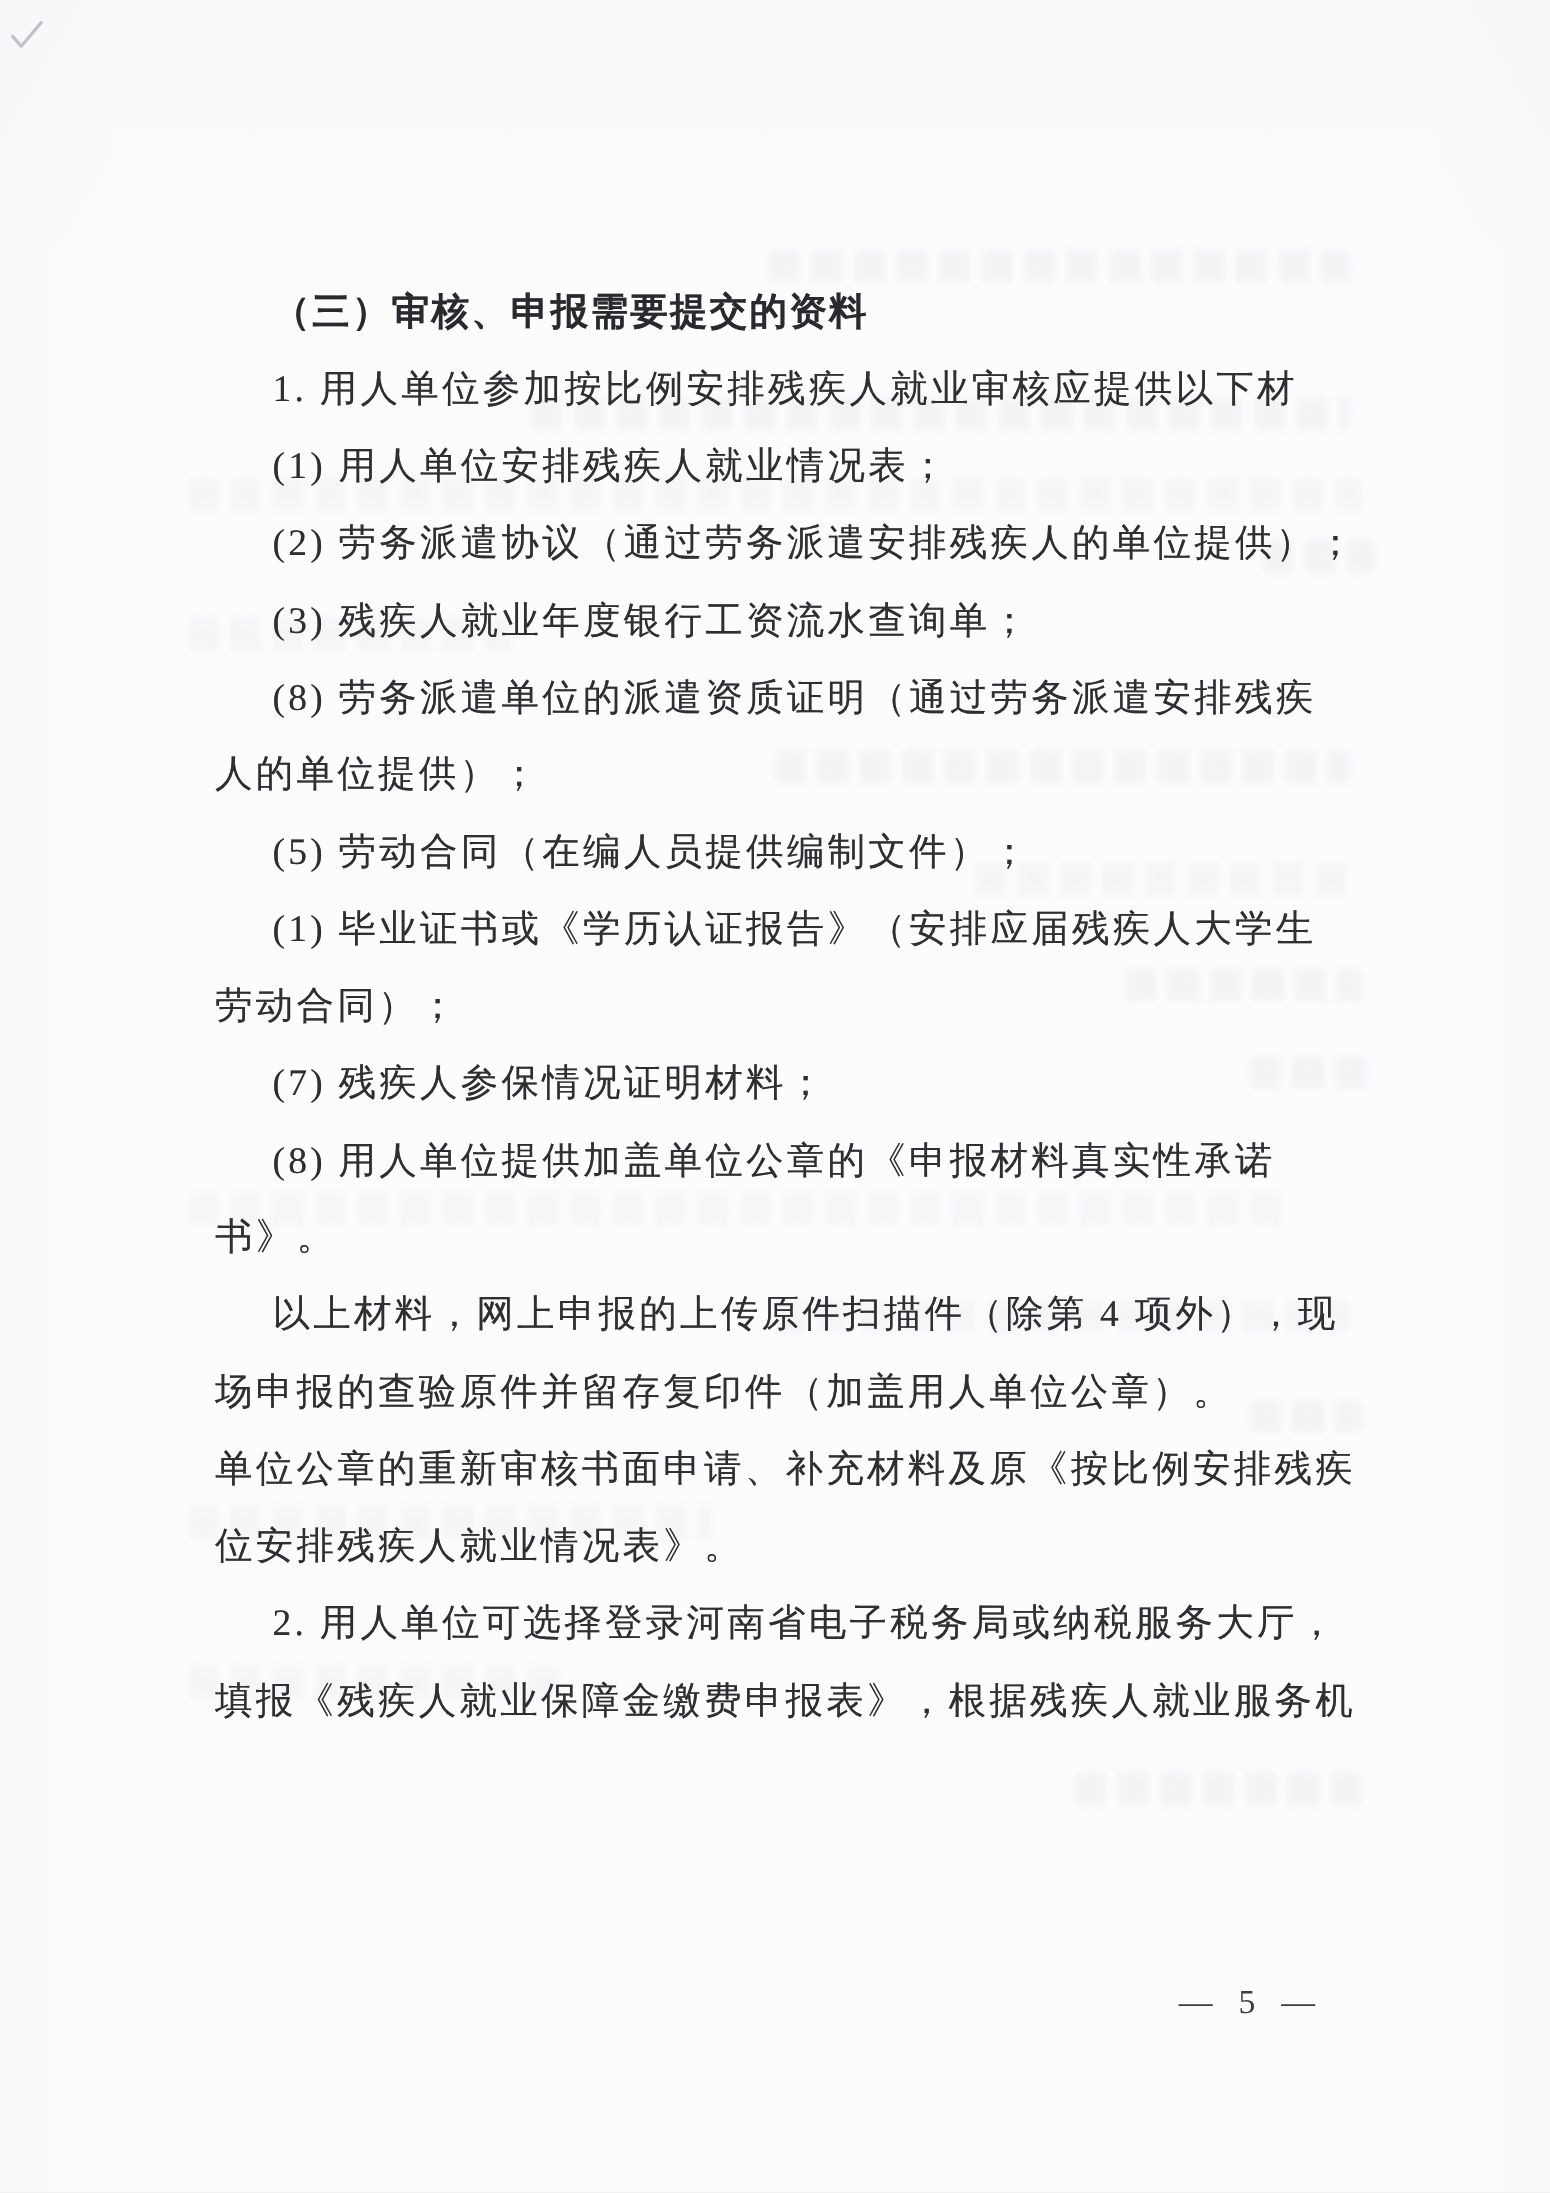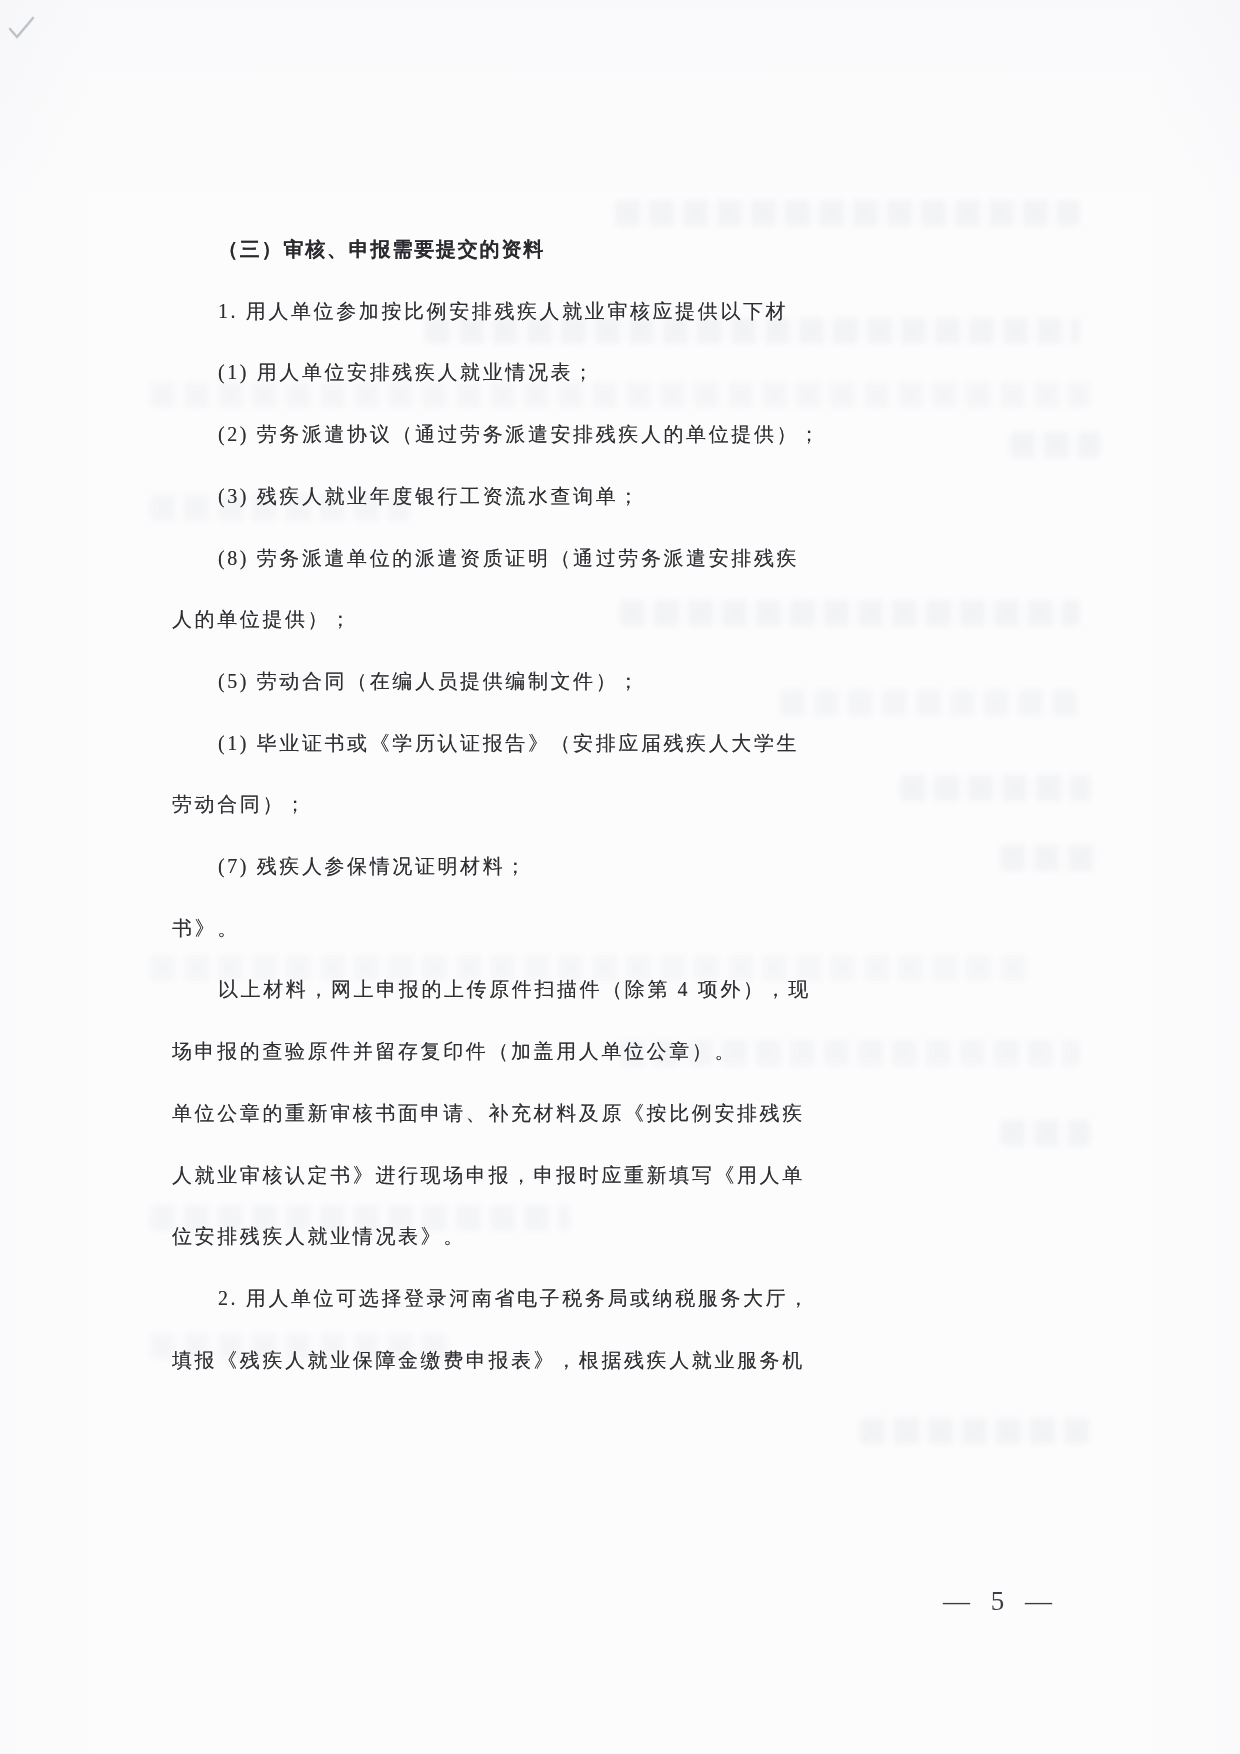--- a/index.html
+++ b/index.html
@@ -25,21 +25,21 @@
     background:
       linear-gradient(180deg, rgba(120,130,150,0.025) 0%, rgba(255,255,255,0) 12%),
       linear-gradient(90deg, rgba(120,130,150,0.018) 0%, rgba(255,255,255,0) 8%, rgba(255,255,255,0) 92%, rgba(120,130,150,0.018) 100%);
     pointer-events: none;
   }
   .text-block {
     position: absolute;
     left: 172px;
     top: 219px;
     width: 930px;
-    font-size: 20px;
+    font-size: 30px;
     line-height: 61.7px;
     letter-spacing: 2.6px;
     color: #2e2e33;
     text-shadow: 0 0 0.4px rgba(46,46,51,0.55);
   }
   .ln { white-space: nowrap; }
   .indent { text-indent: 46px; }
   .heading {
     font-weight: bold;
     letter-spacing: 1.8px;
@@ -103,25 +103,25 @@
     <div class="ln indent">1. 用人单位参加按比例安排残疾人就业审核应提供以下材</div>
     <div class="ln indent">(1) 用人单位安排残疾人就业情况表；</div>
     <div class="ln indent">(2) 劳务派遣协议（通过劳务派遣安排残疾人的单位提供）；</div>
     <div class="ln indent">(3) 残疾人就业年度银行工资流水查询单；</div>
     <div class="ln indent">(8) 劳务派遣单位的派遣资质证明（通过劳务派遣安排残疾</div>
     <div class="ln">人的单位提供）；</div>
     <div class="ln indent">(5) 劳动合同（在编人员提供编制文件）；</div>
     <div class="ln indent">(1) 毕业证书或《学历认证报告》（安排应届残疾人大学生</div>
     <div class="ln">劳动合同）；</div>
     <div class="ln indent">(7) 残疾人参保情况证明材料；</div>
+    <div class="ln indent">(8) 用人单位提供加盖单位公章的《申报材料真实性承诺</div>
     <div class="ln">书》。</div>
     <div class="ln indent">以上材料，网上申报的上传原件扫描件（除第 4 项外），现</div>
     <div class="ln">场申报的查验原件并留存复印件（加盖用人单位公章）。</div>
     <div class="ln">单位公章的重新审核书面申请、补充材料及原《按比例安排残疾</div>
-    <div class="ln">人就业审核认定书》进行现场申报，申报时应重新填写《用人单</div>
     <div class="ln">位安排残疾人就业情况表》。</div>
     <div class="ln indent">2. 用人单位可选择登录河南省电子税务局或纳税服务大厅，</div>
     <div class="ln">填报《残疾人就业保障金缴费申报表》，根据残疾人就业服务机</div>
   </div>
 
   <div class="page-number">— 5 —</div>
 
 </div>
 
 </body></html>

